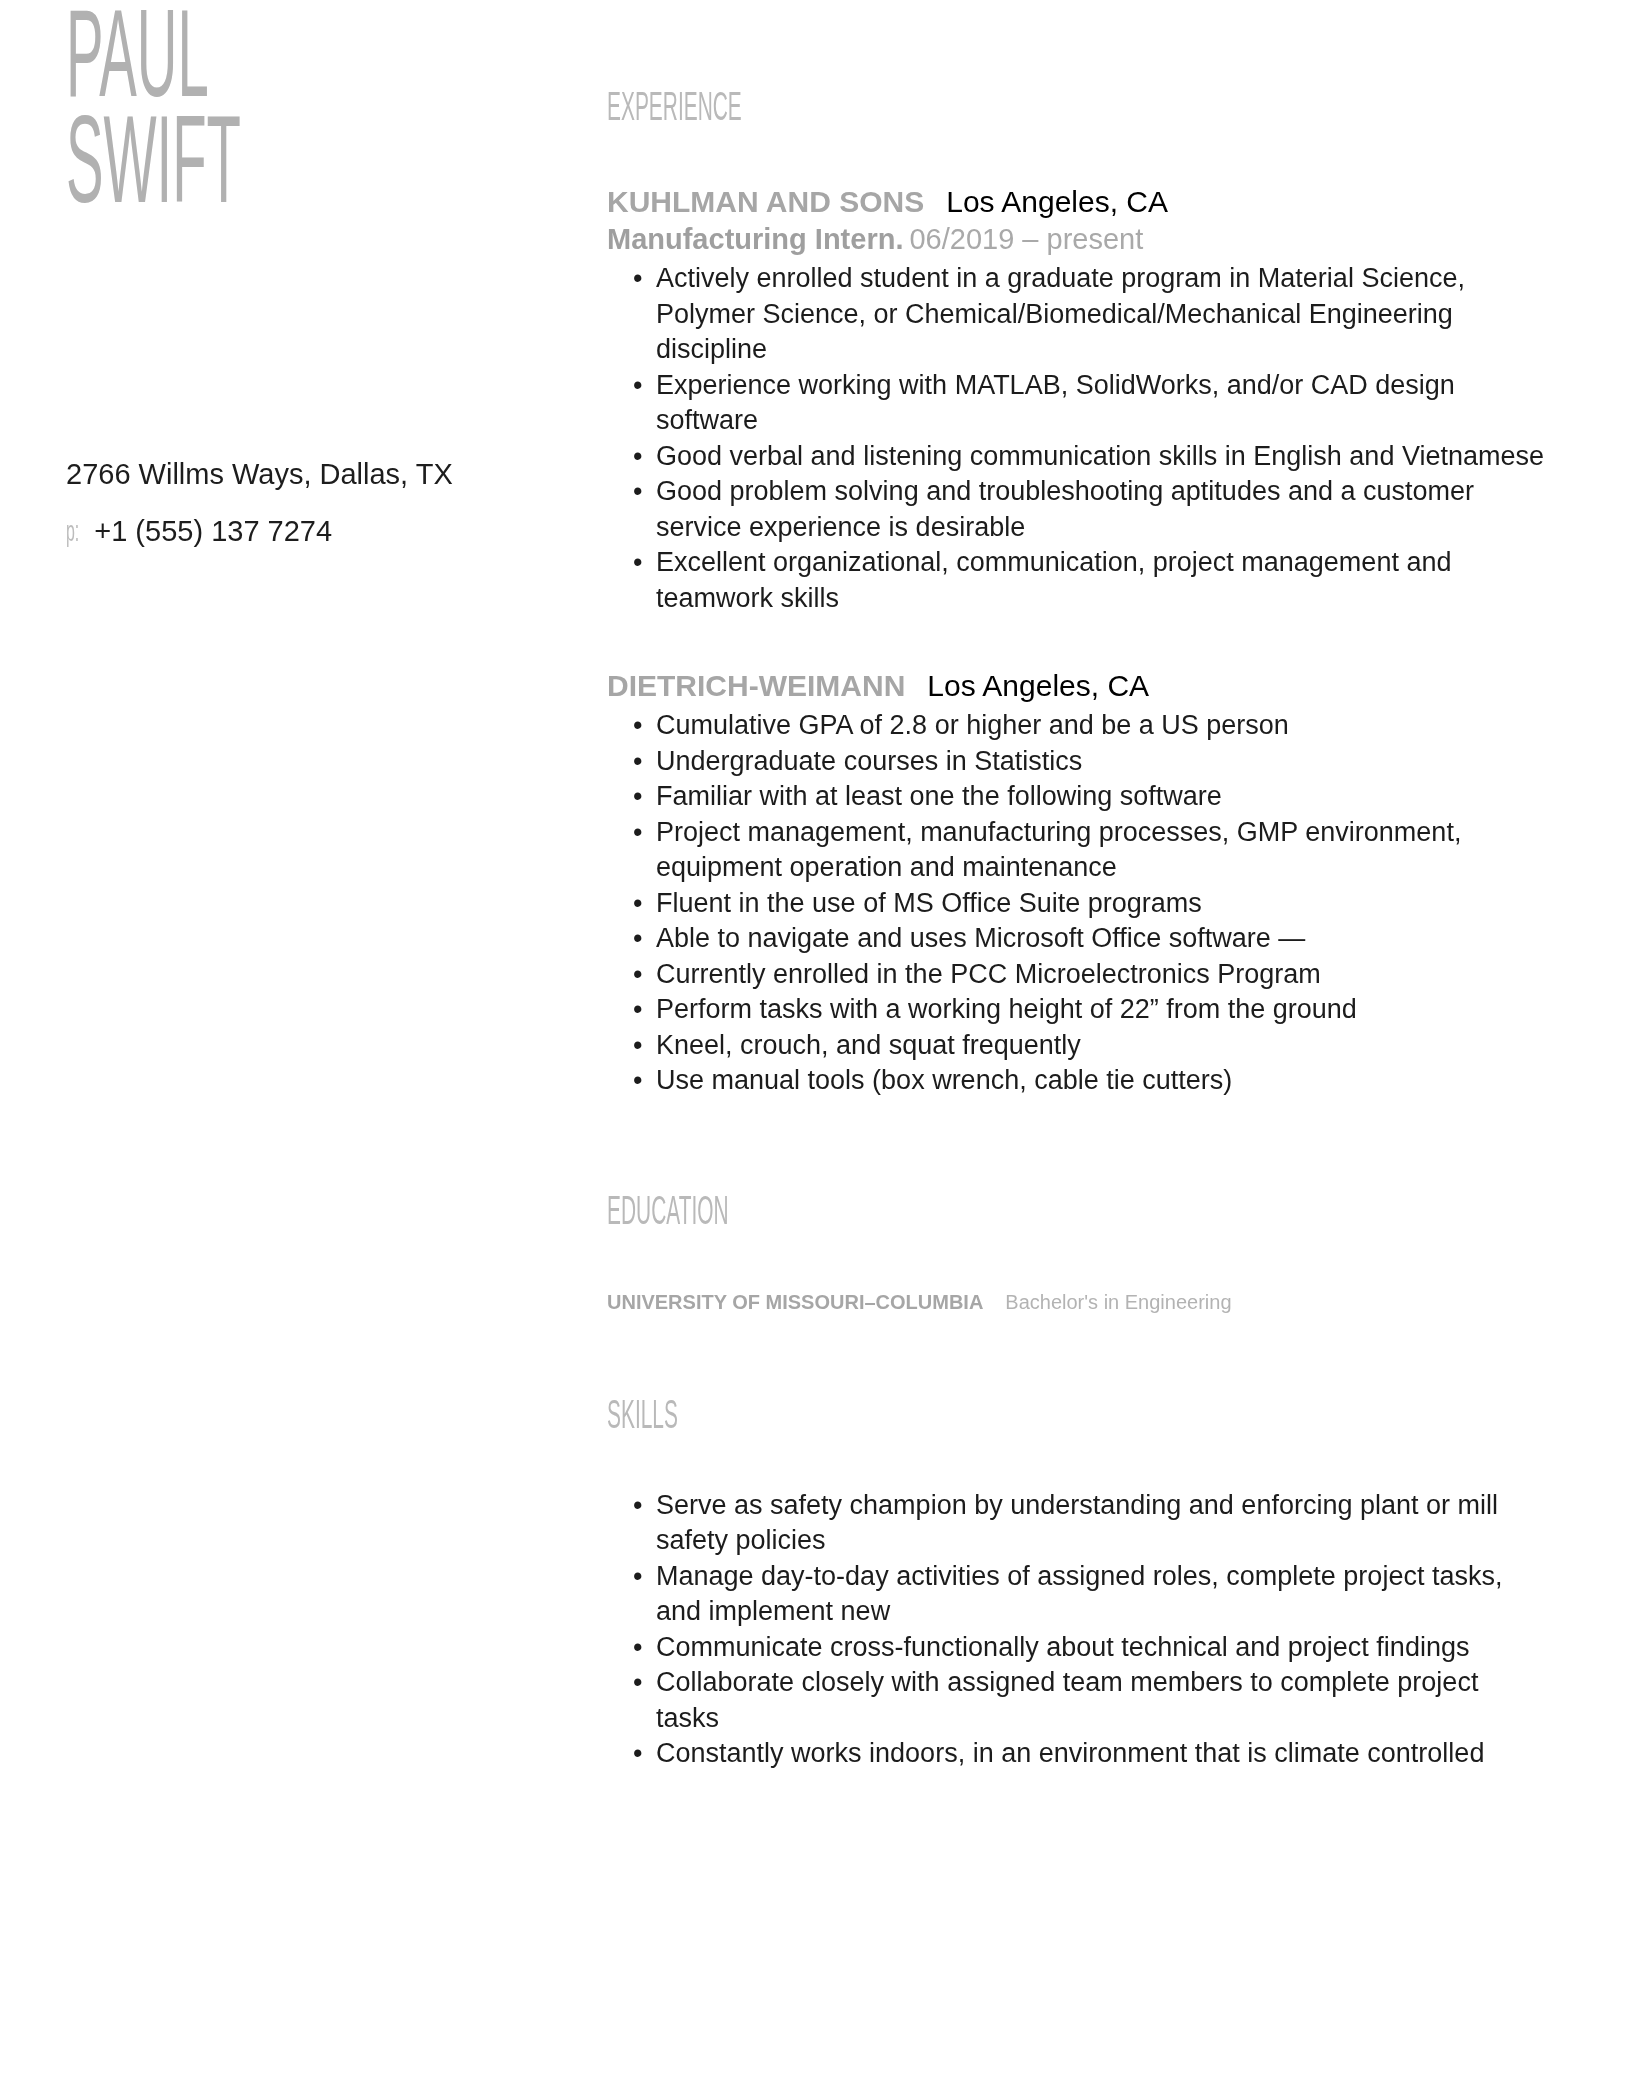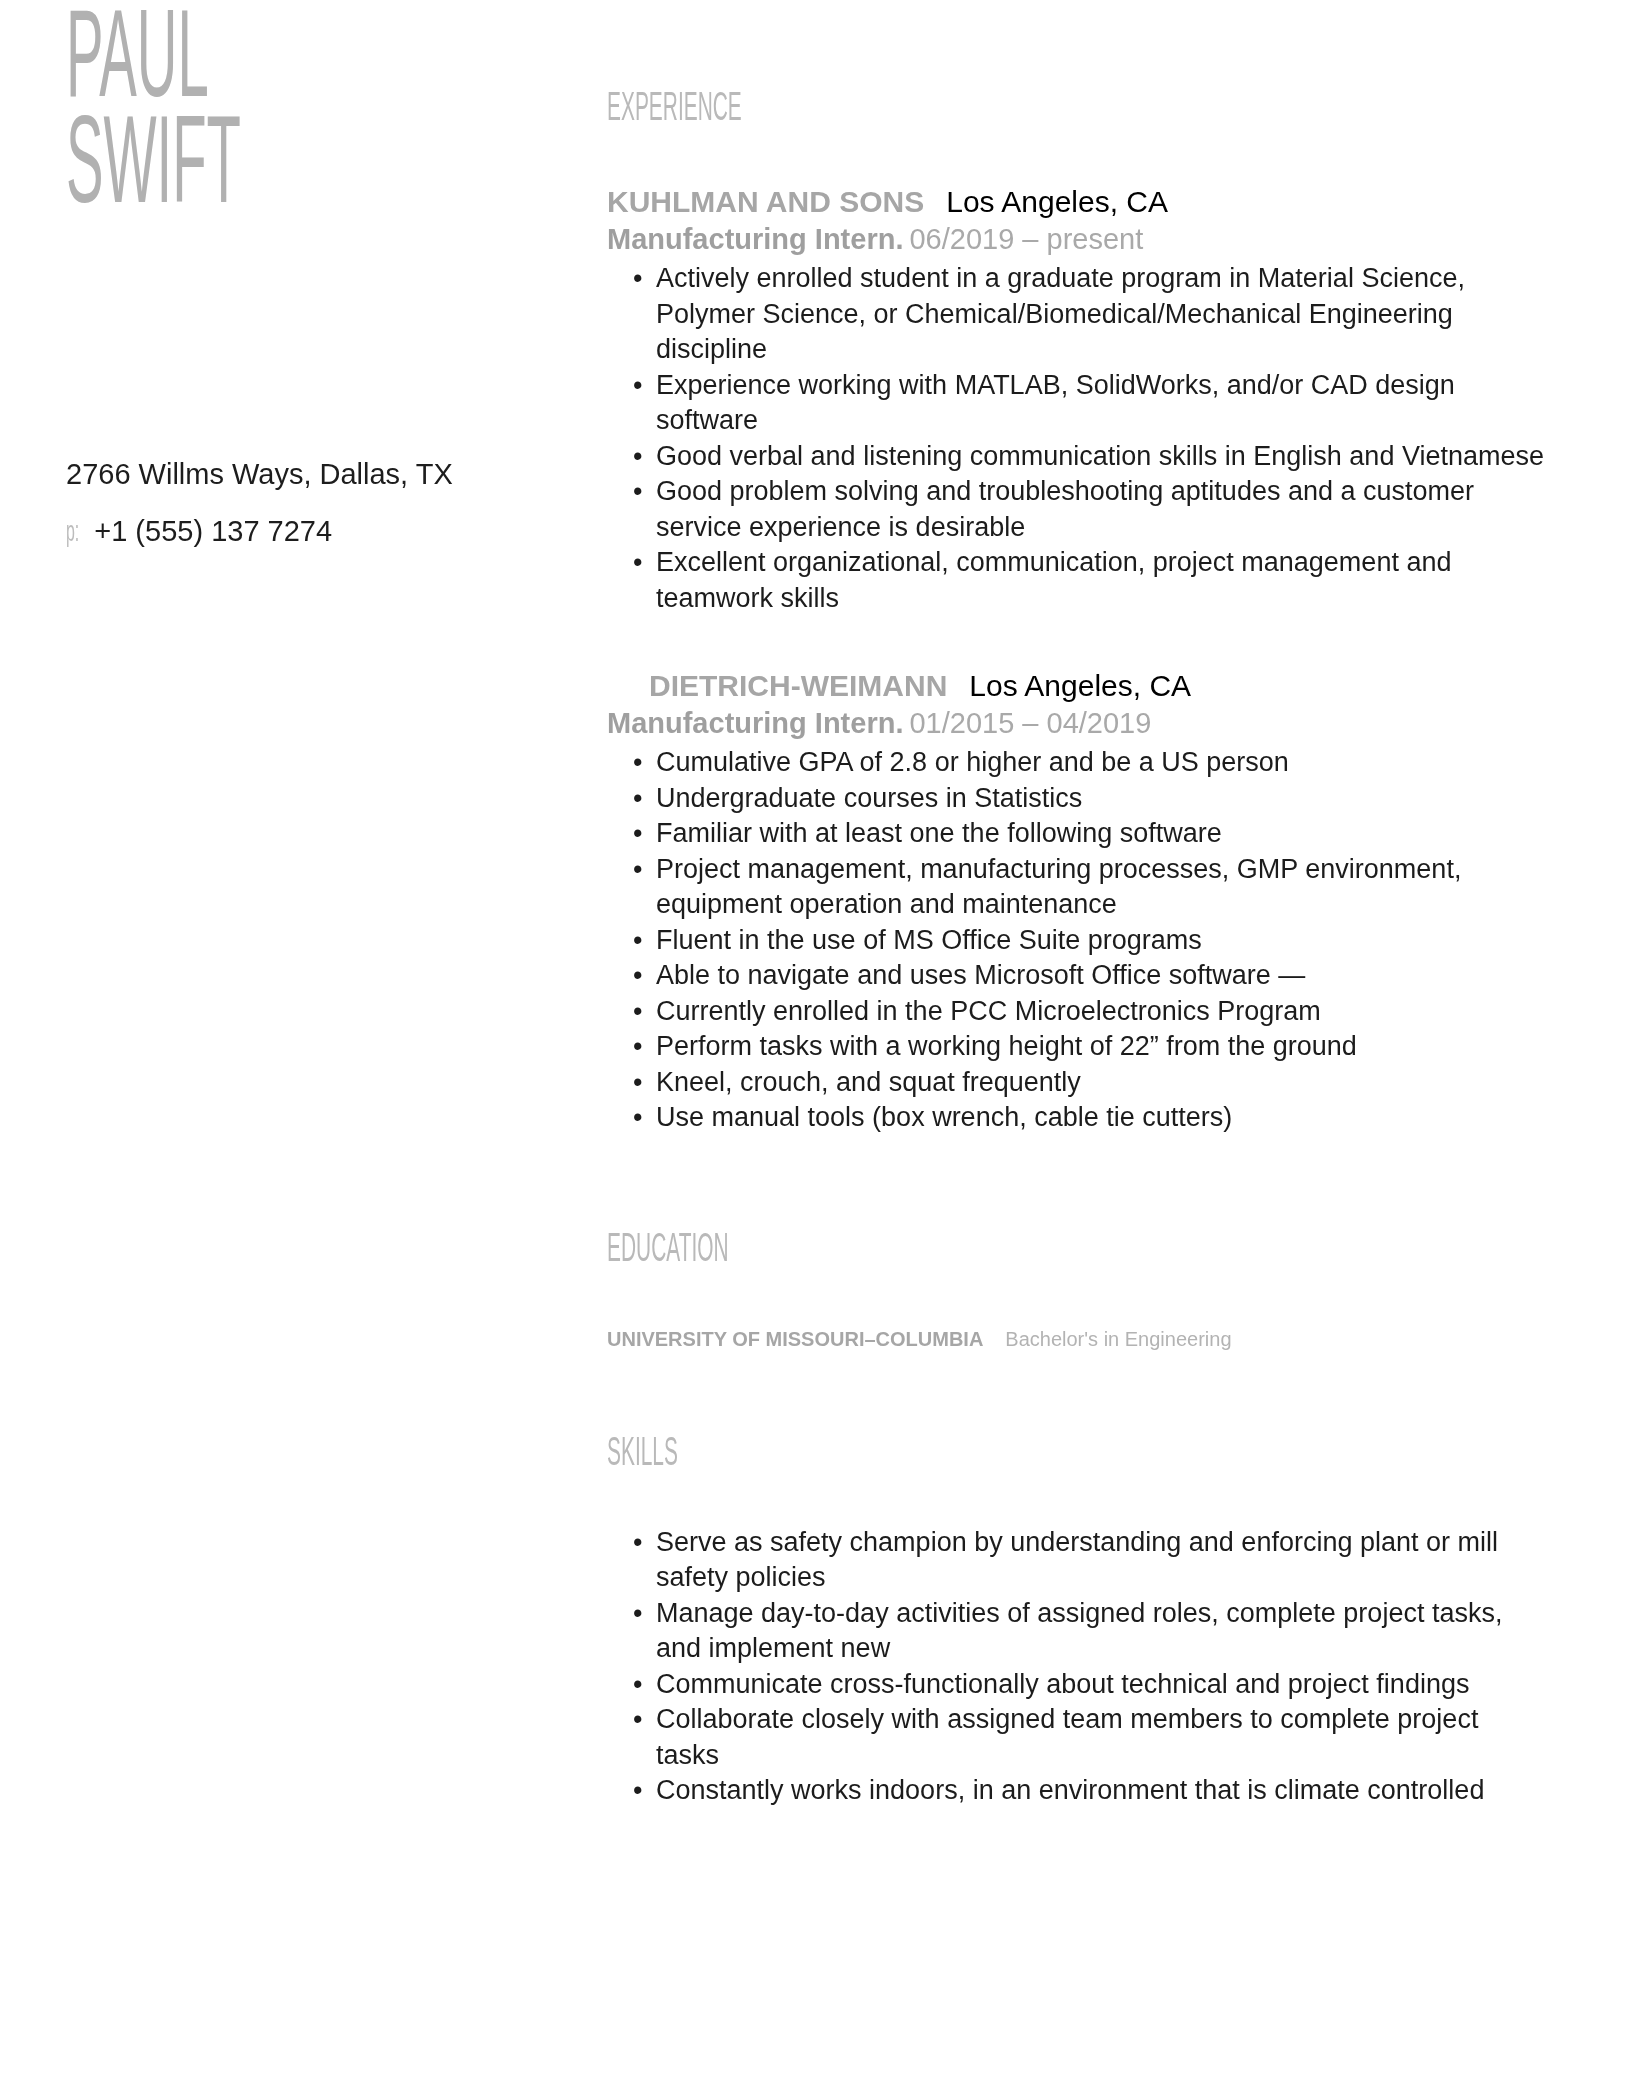--- a/index.html
+++ b/index.html
@@ -81,21 +81,21 @@
 
   .job { margin: 0; }
   .job-head {
     margin: 57px 0 0 0;
     font-size: 30px;
     line-height: 36px;
     font-weight: 700;
     color: #a6a6a6;
     white-space: nowrap;
   }
-  .job.second .job-head { margin-top: 52px; margin-left: 42px; }
+  .job.second .job-head { margin-top: 52px; }
   .job-location {
     font-weight: 400;
     color: #000000;
     margin-left: 22px;
   }
   .role-line {
     margin: 1px 0 0 0;
     font-size: 29px;
     line-height: 36px;
     color: #a9a9a9;
@@ -182,21 +182,20 @@
             <li>Good verbal and listening communication skills in English and Vietnamese</li>
             <li>Good problem solving and troubleshooting aptitudes and a customer
 service experience is desirable</li>
             <li>Excellent organizational, communication, project management and
 teamwork skills</li>
           </ul>
       </article>
 
       <article class="job second">
         <h3 class="job-head"><span class="job-company">DIETRICH-WEIMANN</span><span class="job-location">Los Angeles, CA</span></h3>
-        <p class="role-line"><span class="role-title">Manufacturing Intern.</span><span class="role-dates">01/2015 – 04/2019</span></p>
         <ul class="bullets">
 
         <li>Cumulative GPA of 2.8 or higher and be a US person</li>
             <li>Undergraduate courses in Statistics</li>
             <li>Familiar with at least one the following software</li>
             <li>Project management, manufacturing processes, GMP environment,
 equipment operation and maintenance</li>
             <li>Fluent in the use of MS Office Suite programs</li>
             <li>Able to navigate and uses Microsoft Office software —</li>
             <li>Currently enrolled in the PCC Microelectronics Program</li>

